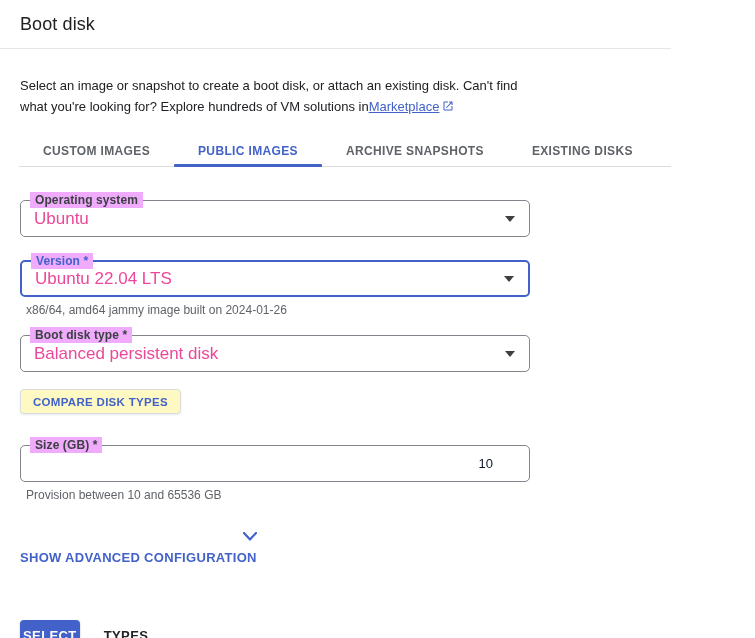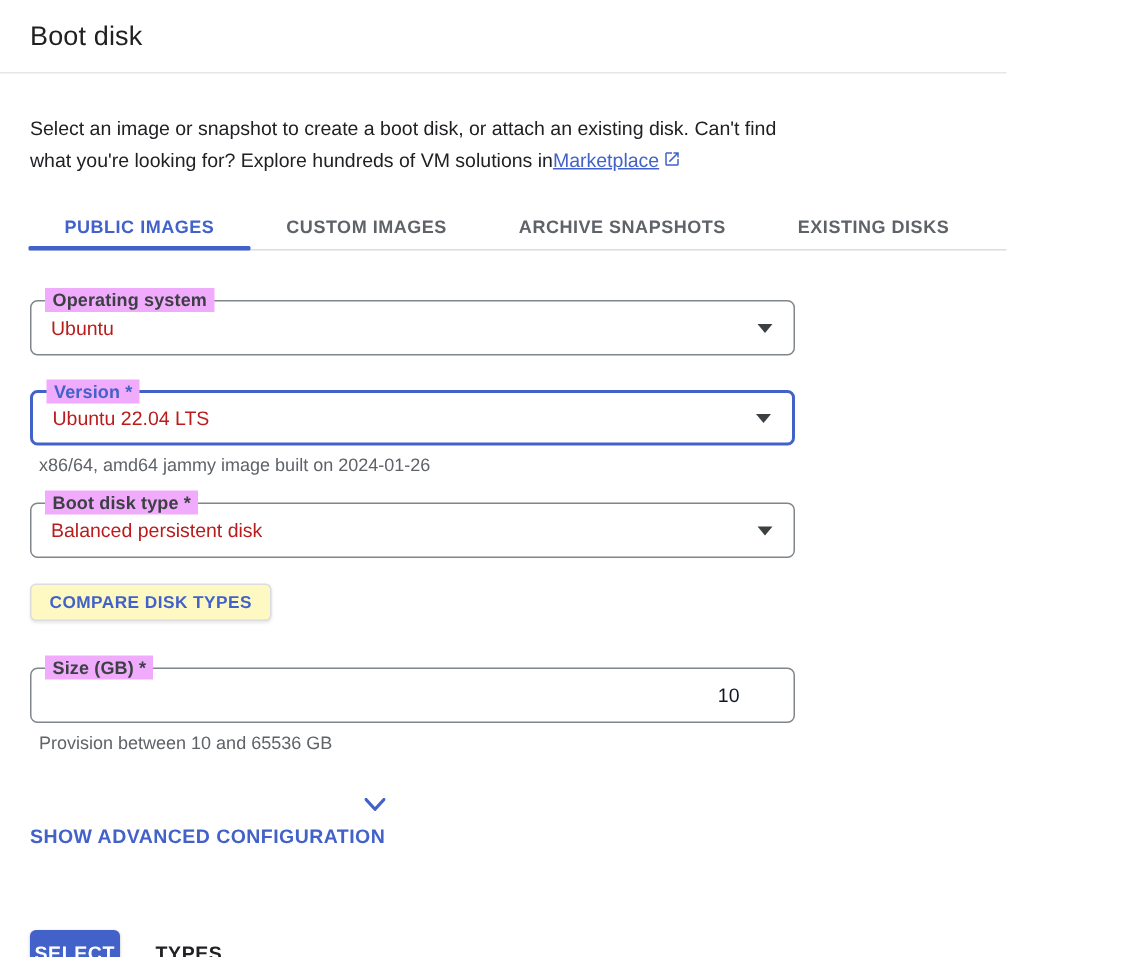--- a/index.html
+++ b/index.html
@@ -46,21 +46,21 @@
     padding: 0 36px 0 13px;
   }
   .field.focused { border: 2px solid #4262c9; }
   .field .flabel {
     position: absolute; top: -9px; left: 9px;
     background: #f0abfc; padding: 0 5px;
     font-size: 12px; font-weight: 700; color: #3c4043;
     letter-spacing: .1px; line-height: 16px; white-space: nowrap;
   }
   .field.focused .flabel { color: #4262c9; }
-  .field .fvalue { font-size: 13px; color: #b91c1c; }
+  .field .fvalue { font-size: 17px; color: #ec4899; }
   .caret {
     position: absolute; right: 14px; top: 50%; margin-top: -3px;
     width: 0; height: 0;
     border-left: 5px solid transparent; border-right: 5px solid transparent;
     border-top: 6px solid #3c4043;
   }
   .field input {
     border: none; outline: none; width: 100%;
     font-family: "Liberation Sans", sans-serif;
     font-size: 13px; color: #0f172a; background: transparent; text-align: right;
@@ -112,22 +112,22 @@
 
   <div class="header">
     <h1>Boot disk</h1>
   </div>
 
   <p class="description"><span class="line1">Select an image or snapshot to create a boot disk, or attach an existing disk. Can't find</span><span>what you're looking for? Explore hundreds of VM solutions in</span><a class="marketplace-link"><span>Marketplace</span><svg class="ext-icon" viewBox="0 0 24 24" fill="#4262c9">
           <path d="M19 19H5V5h7V3H5c-1.11 0-2 .9-2 2v14c0 1.1.89 2 2 2h14c1.1 0 2-.9 2-2v-7h-2v7zM14 3v2h3.59l-9.83 9.83 1.41 1.41L19 6.41V10h2V3h-7z"></path>
         </svg></a></p>
 
   <div class="tabbar">
+    <div class="tab">CUSTOM IMAGES</div>
     <div class="tab active">PUBLIC IMAGES</div>
-    <div class="tab">CUSTOM IMAGES</div>
     <div class="tab">ARCHIVE SNAPSHOTS</div>
     <div class="tab">EXISTING DISKS</div>
   </div>
 
   <div class="form">
 
     <div class="field">
       <span class="flabel">Operating system</span>
       <span class="fvalue">Ubuntu</span>
       <span class="caret"></span>

